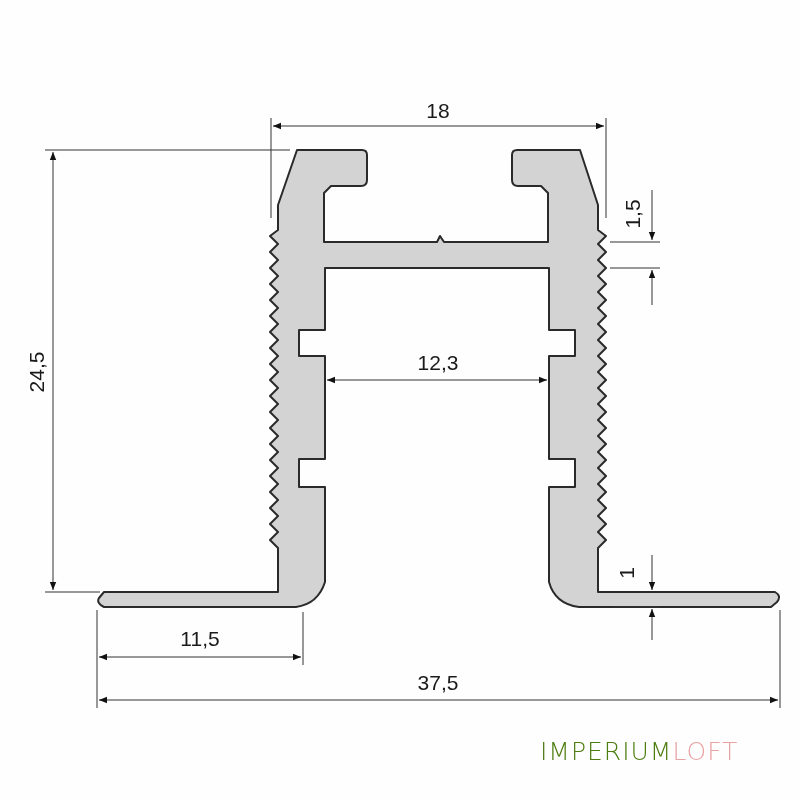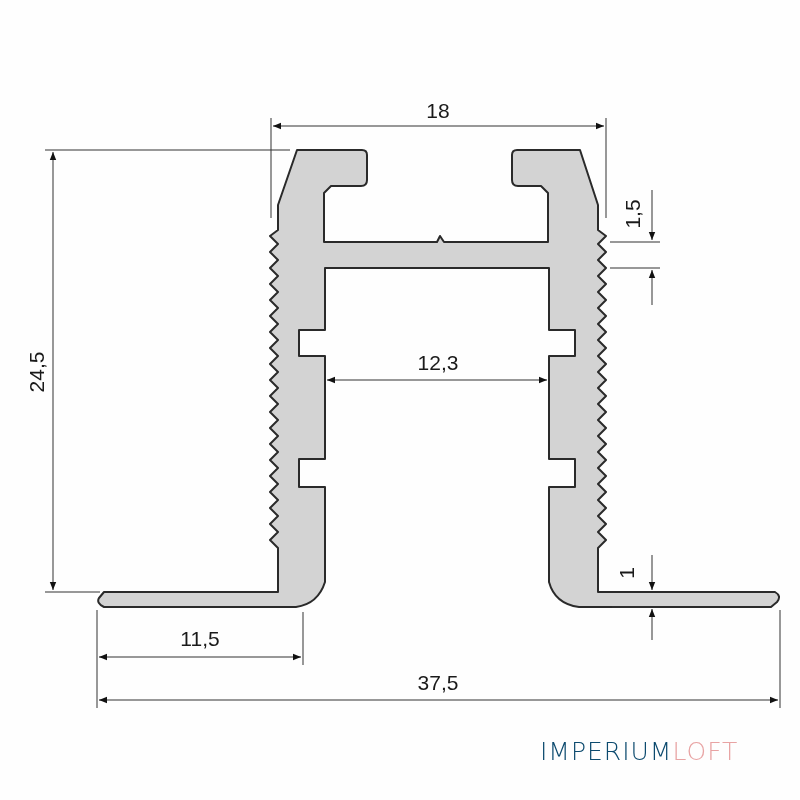--- a/index.html
+++ b/index.html
@@ -1,20 +1,20 @@
 <!DOCTYPE html>
 <html><head>
 <meta charset="utf-8">
 <style>
   html, body { margin: 0; padding: 0; background: #fefefe; }
   body { width: 800px; height: 800px; position: relative; overflow: hidden; font-family: "Liberation Sans", sans-serif; }
   svg { position: absolute; left: 0; top: 0; }
   .dim { font-family: "Liberation Sans", sans-serif; font-size: 21px; fill: #1a1a1a; }
   .brand { position: absolute; left: 540px; top: 737px; font-family: "DejaVu Sans", sans-serif; font-size: 25px; letter-spacing: 1px; font-weight: 300; }
-  .brand .a { color: #0c4a6e; }
+  .brand .a { color: #4d7c0f; }
   .brand .b { color: #e8a3a3; }
 </style>
 </head>
 <body>
 
 <svg width="800" height="800" viewBox="0 0 800 800">
   <defs>
     <marker id="arr" viewBox="0 0 10 10" refX="10" refY="5" markerWidth="10" markerHeight="8" orient="auto-start-reverse">
       <path d="M0,1 L10,5 L0,9 z" fill="#111"></path>
     </marker>

